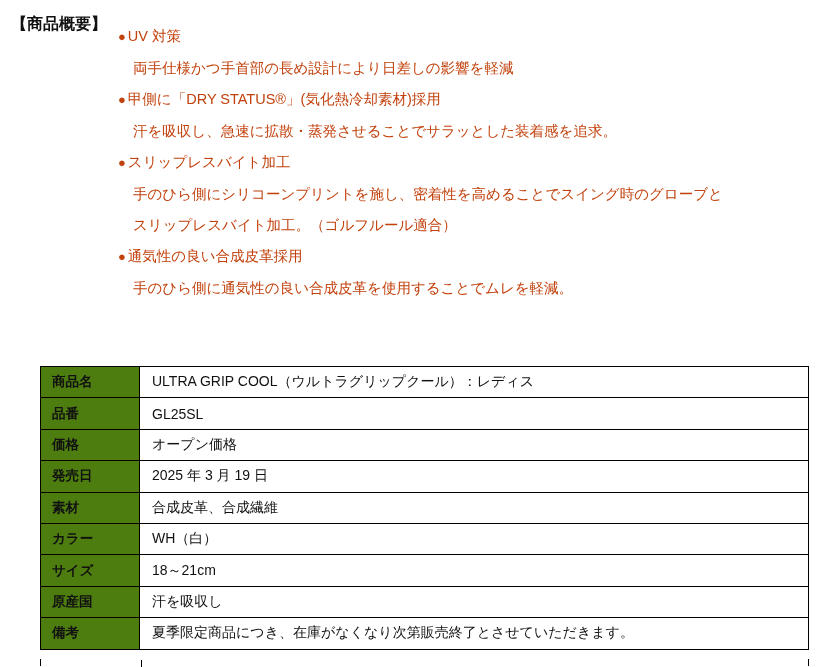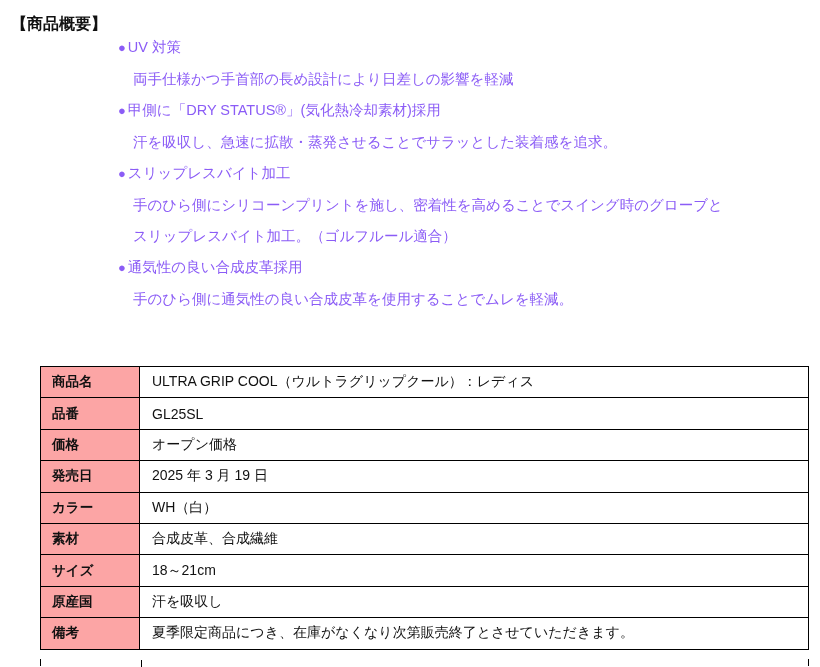--- a/index.html
+++ b/index.html
@@ -14,24 +14,24 @@
   .page-title {
     position: absolute;
     left: 8px; top: 10px;
     font-size: 16px;
     font-weight: bold;
     line-height: 22px;
     color: #111111;
   }
   .features {
     position: absolute;
-    left: 112px; top: 28px;
+    left: 112px; top: 17px;
     font-size: 14.5px;
     line-height: 30px;
-    color: #8b5cf6;
+    color: #c2410c;
     width: 660px;
   }
   .ft-title { white-space: nowrap; }
   .ft-title .bullet {
     font-size: 13px;
     margin-right: 1px;
   }
   .ft-line {
     padding-left: 16px;
     white-space: nowrap;
@@ -47,21 +47,21 @@
   }
   .spec-table th, .spec-table td {
     border: 1px solid #000000;
     height: 31.4px;
     vertical-align: middle;
     white-space: nowrap;
     overflow: hidden;
   }
   .spec-table th {
     width: 99px;
-    background: #fca5a5;
+    background: #4d7c0f;
     text-align: left;
     font-weight: bold;
     padding: 0 0 0 11px;
     font-size: 13.5px;
   }
   .spec-table td {
     padding: 0 4px 0 12px;
   }
   .table-cutoff {
     position: absolute;
@@ -119,26 +119,26 @@
     </tr>
     <tr>
       <th>価格</th>
       <td>オープン価格</td>
     </tr>
     <tr>
       <th>発売日</th>
       <td>2025 年 3 月 19 日</td>
     </tr>
     <tr>
+      <th>素材</th>
+      <td>合成皮革、合成繊維</td>
+    </tr>
+    <tr>
       <th>カラー</th>
       <td>WH（白）</td>
-    </tr>
-    <tr>
-      <th>素材</th>
-      <td>合成皮革、合成繊維</td>
     </tr>
     <tr>
       <th>サイズ</th>
       <td>18～21cm</td>
     </tr>
     <tr>
       <th>原産国</th>
       <td>汗を吸収し</td>
     </tr>
     <tr>

